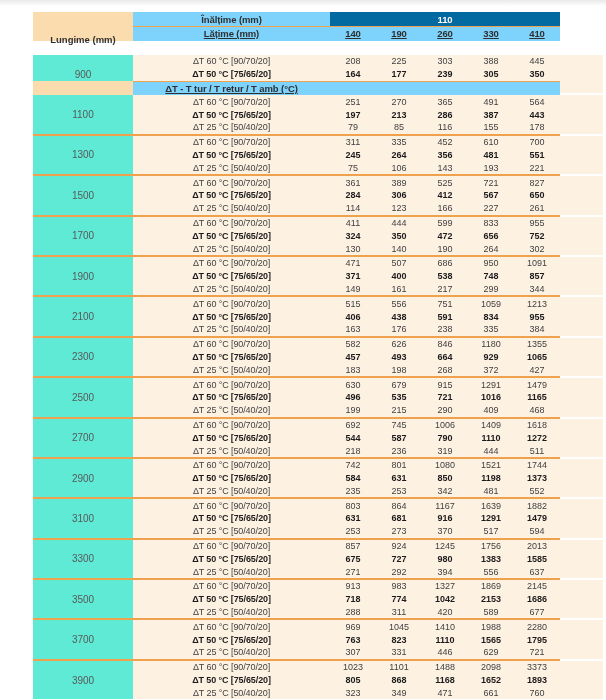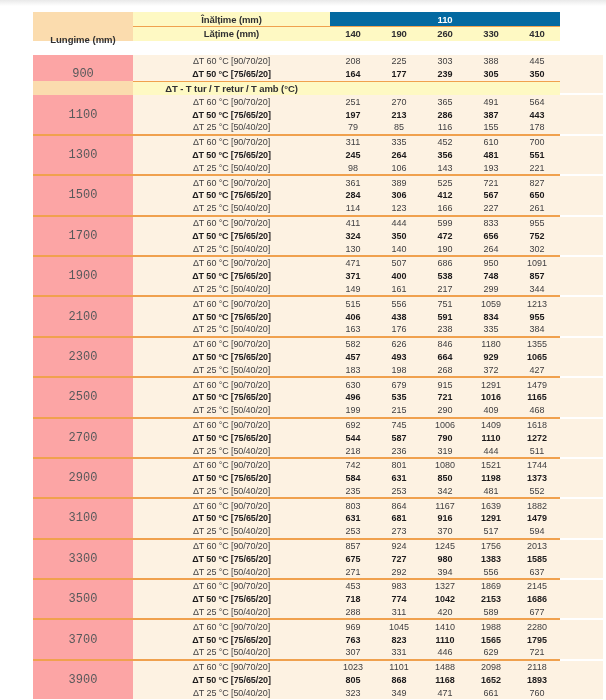--- a/index.html
+++ b/index.html
@@ -16,43 +16,43 @@
   .radiator-table{
     position:absolute;left:33px;top:12px;width:527px;
     color:#414042;
   }
   
   .thead{position:relative;width:527px;height:43px;}
   .hrow{display:flex;width:527px;}
   .hrow .spacer{width:100px;background:#fbdcae;flex:none;}
   .hcell{
     display:flex;align-items:center;justify-content:center;
-    background:#fef9c3;font-weight:bold;font-size:9.5px;color:#2f2f31;
+    background:#7dd3fc;font-weight:bold;font-size:9.5px;color:#2f2f31;
     box-sizing:border-box;flex:none;letter-spacing:-0.1px;
   }
   .r1{height:14px;}
   .r2{height:14.5px;}
   .r3{height:14.5px;margin-top:40px;}
   .w197{width:197px;}
   .w230{width:230px;}
   .w46{width:46px;}
   .red{background:#0369a1;color:#ffffff;}
-  .bt{border-top:1.5px solid #f0a14e;}
+  .bt{border-top:1.5px solid #f0a14e;text-decoration:underline;}
   .corner{
     position:absolute;left:0;top:0;width:100px;height:54px;
     display:flex;align-items:center;justify-content:center;
     font-weight:bold;font-size:9.5px;color:#2f2f31;z-index:2;
   }
   
   .group{display:flex;width:527px;}
   .group.sep{border-top:2px solid #f0a14e;}
   .len{
-    width:100px;flex:none;background:#fca5a5;
+    width:100px;flex:none;background:#5eead4;
     display:flex;align-items:center;justify-content:center;
-    font-size:12px;color:#58595b;font-family:Liberation Mono, monospace;
+    font-size:10px;color:#58595b;
   }
   .rows{width:470px;flex:none;display:flex;flex-direction:column;}
   .drow{display:flex;height:12.8px;background:#fdf2e2;}
   .drow .lab{
     width:197px;flex:none;display:flex;align-items:center;justify-content:center;
     font-size:9px;color:#414042;letter-spacing:-0.1px;
   }
   .drow .val{
     width:46px;flex:none;display:flex;align-items:center;justify-content:center;
     font-size:9px;color:#414042;
@@ -164,21 +164,21 @@
           <div class="drow bold">
             <div class="lab">ΔT 50 °C [75/65/20]</div>
             <div class="val">245</div>
             <div class="val">264</div>
             <div class="val">356</div>
             <div class="val">481</div>
             <div class="val">551</div>
           </div>
           <div class="drow">
             <div class="lab">ΔT 25 °C [50/40/20]</div>
-            <div class="val">98</div>
+            <div class="val">75</div>
             <div class="val">106</div>
             <div class="val">143</div>
             <div class="val">193</div>
             <div class="val">221</div>
           </div>
         </div>
       </div>
       <div class="group sep">
         <div class="len">1500</div>
         <div class="rows">
@@ -467,21 +467,21 @@
             <div class="val">556</div>
             <div class="val">637</div>
           </div>
         </div>
       </div>
       <div class="group sep">
         <div class="len">3500</div>
         <div class="rows">
           <div class="drow">
             <div class="lab">ΔT 60 °C [90/70/20]</div>
-            <div class="val">453</div>
+            <div class="val">913</div>
             <div class="val">983</div>
             <div class="val">1327</div>
             <div class="val">1869</div>
             <div class="val">2145</div>
           </div>
           <div class="drow bold">
             <div class="lab">ΔT 50 °C [75/65/20]</div>
             <div class="val">718</div>
             <div class="val">774</div>
             <div class="val">1042</div>
@@ -529,21 +529,21 @@
       </div>
       <div class="group sep">
         <div class="len">3900</div>
         <div class="rows">
           <div class="drow">
             <div class="lab">ΔT 60 °C [90/70/20]</div>
             <div class="val">1023</div>
             <div class="val">1101</div>
             <div class="val">1488</div>
             <div class="val">2098</div>
-            <div class="val">2118</div>
+            <div class="val">3373</div>
           </div>
           <div class="drow bold">
             <div class="lab">ΔT 50 °C [75/65/20]</div>
             <div class="val">805</div>
             <div class="val">868</div>
             <div class="val">1168</div>
             <div class="val">1652</div>
             <div class="val">1893</div>
           </div>
           <div class="drow">

